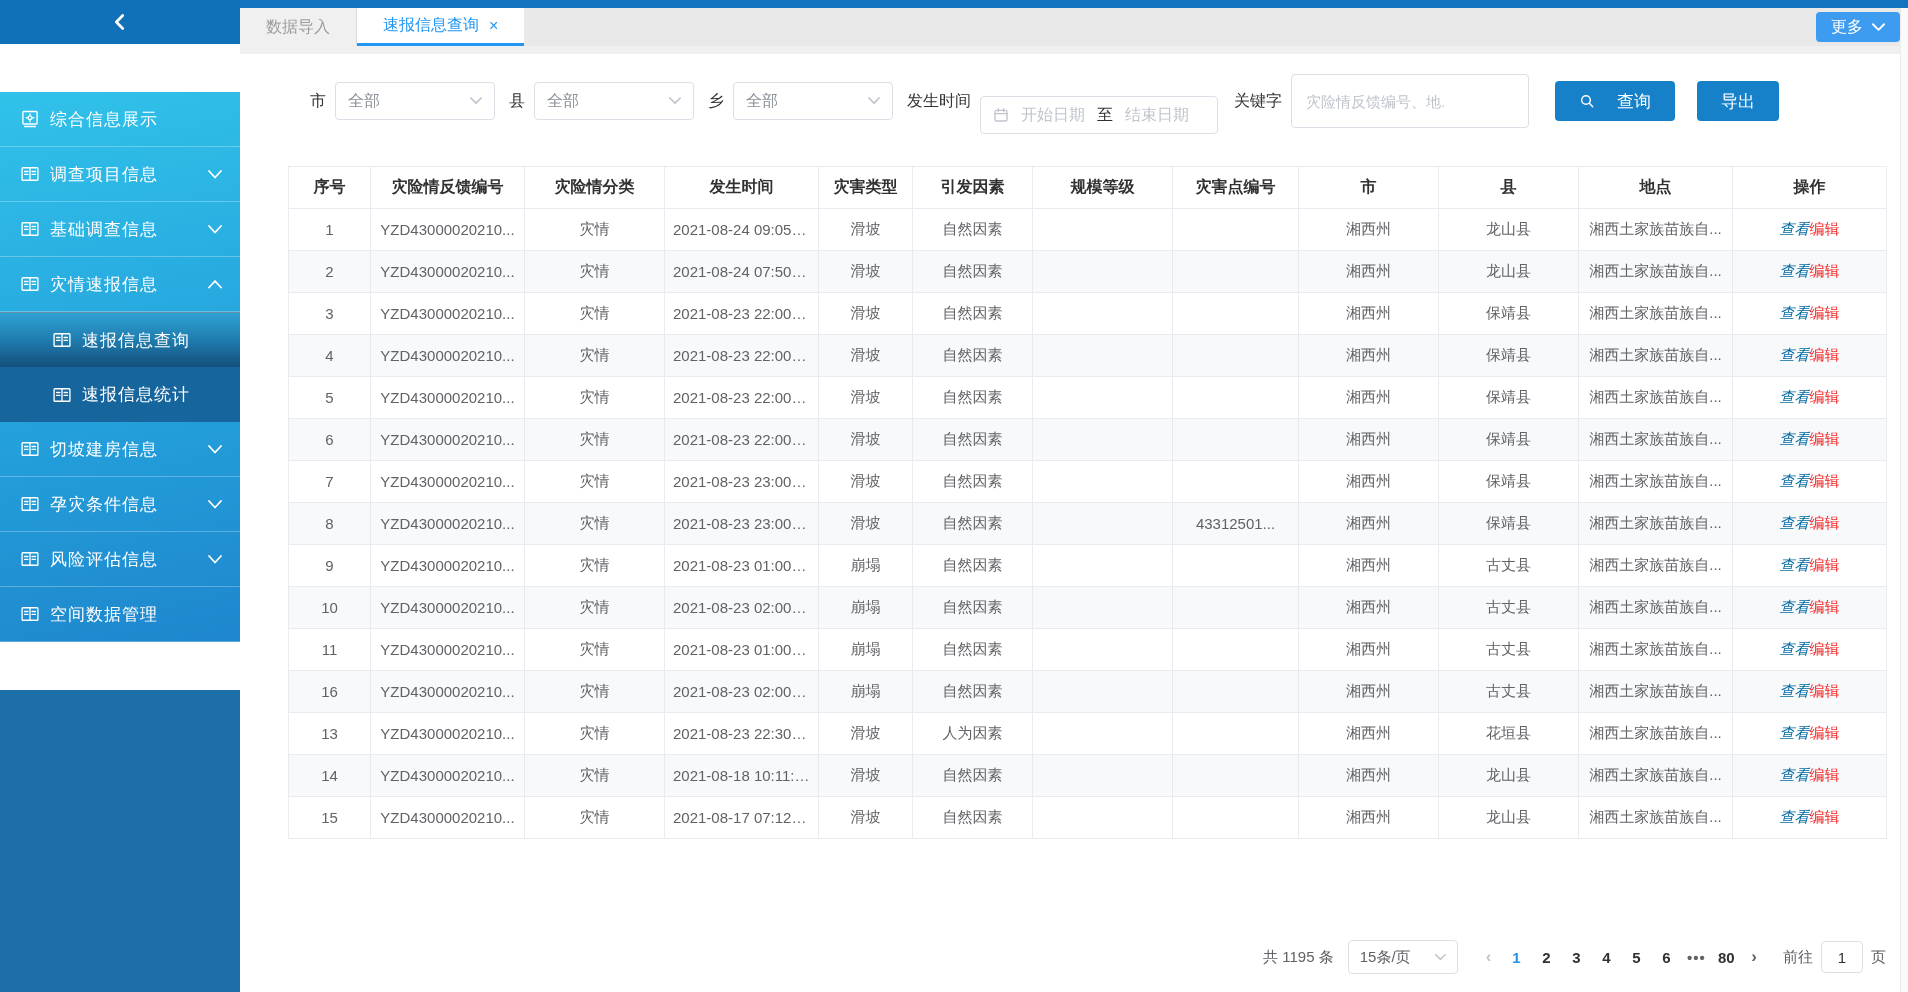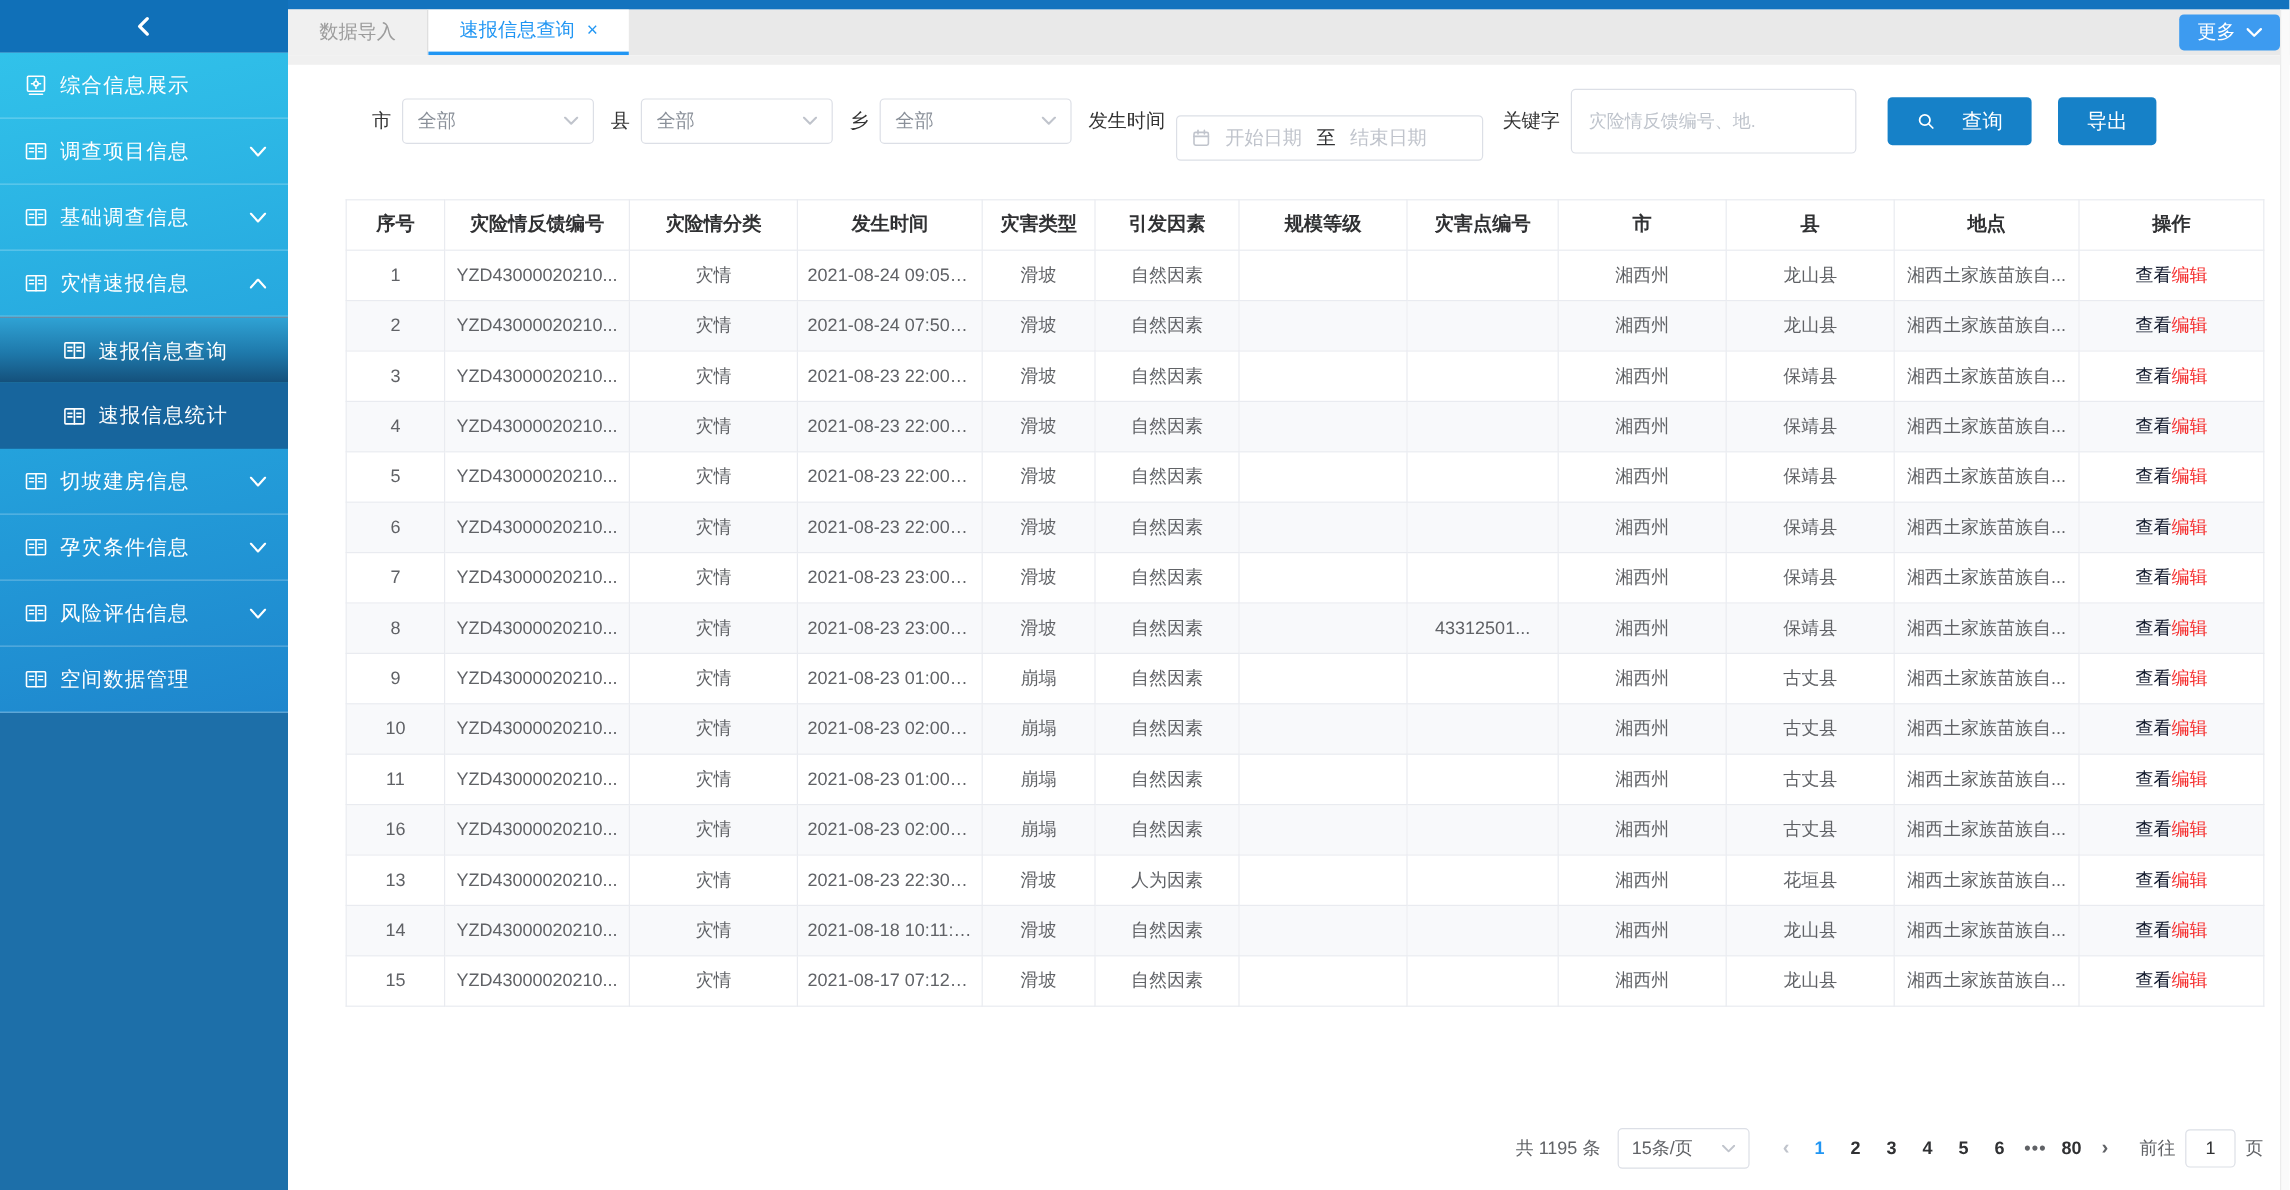--- a/index.html
+++ b/index.html
@@ -4,21 +4,21 @@
 <style>
   html,body{margin:0;padding:0;}
   body{
     width:1908px;height:992px;overflow:hidden;
     font-family:"Liberation Sans","DejaVu Sans",sans-serif;
     font-size:16px;color:#303133;background:#fff;
   }
   .app{display:flex;width:1908px;height:992px;}
 
   
-  .sidebar{width:240px;flex:none;display:flex;flex-direction:column;}
+  .sidebar{width:240px;flex:none;display:flex;flex-direction:column;gap:48px;}
   .sidebar-header{height:44px;flex:none;background:#1070B8;display:flex;align-items:center;justify-content:center;cursor:pointer;}
   .menu{display:flex;flex-direction:column;background:linear-gradient(168deg,#31C2EA 0%,#24A2DC 55%,#1E86CD 100%);}
   .menu-item{height:55px;box-sizing:border-box;display:flex;align-items:center;
     padding:0 18px 0 20px;color:#fff;font-size:17px;cursor:pointer;
     border-bottom:1px solid rgba(255,255,255,.28);}
   .menu-item .mi-icon{display:flex;margin-right:10px;}
   .menu-item .mi-label{flex:1;letter-spacing:1px;}
   .menu-item .mi-chevron{display:flex;margin-left:auto;}
   .menu-item.sub{padding-left:52px;background:#17659D;border-bottom:none;}
   .menu-item.sub.active{background:linear-gradient(180deg,#2FA2D4 0%,#1E78AA 55%,#144F7A 100%);border-top:1px solid rgba(255,255,255,.35);}
@@ -40,37 +40,37 @@
 
   .content{flex:1;display:flex;flex-direction:column;padding:14px 22px 14px 48px;overflow:hidden;}
 
   
   .filters{display:flex;align-items:center;margin-left:22px;color:#333;white-space:nowrap;}
   .f-label{margin-right:9px;}
   .f-select{width:160px;height:38px;box-sizing:border-box;border:1px solid #DCDFE6;border-radius:4px;
     background:#fff;display:flex;align-items:center;justify-content:space-between;
     padding:0 12px;color:#8A9099;margin-right:14px;cursor:pointer;}
   .daterange{height:38px;box-sizing:border-box;border:1px solid #DCDFE6;border-radius:4px;
-    display:flex;align-items:center;padding:0 12px;gap:12px;width:256px;color:#C0C4CC;margin-right:16px;background:#fff;margin-top:28px;}
+    display:flex;align-items:center;padding:0 12px;gap:12px;width:238px;color:#C0C4CC;margin-right:16px;background:#fff;margin-top:28px;}
   .daterange .to{color:#303133;}
   .keyword-input{width:238px;height:54px;box-sizing:border-box;border:1px solid #DCDFE6;border-radius:4px;
     padding:0 14px;font-size:15px;color:#606266;margin-right:26px;font-family:inherit;outline:none;}
   .keyword-input::placeholder{color:#BFC4CC;}
   .btn-primary{height:40px;padding:0 24px;background:#1681C8;color:#fff;border:none;border-radius:4px;
     font-size:17px;display:flex;align-items:center;gap:22px;cursor:pointer;font-family:inherit;}
   .btn-primary + .btn-primary{margin-left:22px;}
 
   
   .data-table{margin-top:32px;border-collapse:collapse;table-layout:fixed;width:1598px;flex:none;}
   .data-table th,.data-table td{border:1px solid #E9EBF0;text-align:center;height:42px;box-sizing:border-box;
     padding:0 8px;white-space:nowrap;overflow:hidden;text-overflow:ellipsis;}
   .data-table th{font-weight:bold;color:#303133;font-size:16px;background:#fff;}
   .data-table td{color:#606266;font-size:15px;background:#fff;}
   .data-table tbody tr:nth-child(even) td{background:#F8F9FB;}
-  .op-view{color:#0f172a;cursor:pointer;}
+  .op-view{color:#0369a1;cursor:pointer;font-style:italic;}
   .op-edit{color:#F52A2A;cursor:pointer;}
 
   
   .pagination{margin-top:auto;margin-bottom:4px;display:flex;align-items:center;justify-content:flex-end;
     font-size:15px;color:#606266;}
   .total{margin-right:14px;}
   .psize{width:110px;height:34px;box-sizing:border-box;border:1px solid #DCDFE6;border-radius:4px;background:#fff;
     display:flex;align-items:center;justify-content:center;gap:24px;color:#606266;cursor:pointer;margin-right:18px;}
   .pg-arrow{padding:0 10px;font-size:17px;color:#C0C4CC;cursor:pointer;font-weight:bold;}
   .pg-arrow.next{color:#606266;}

